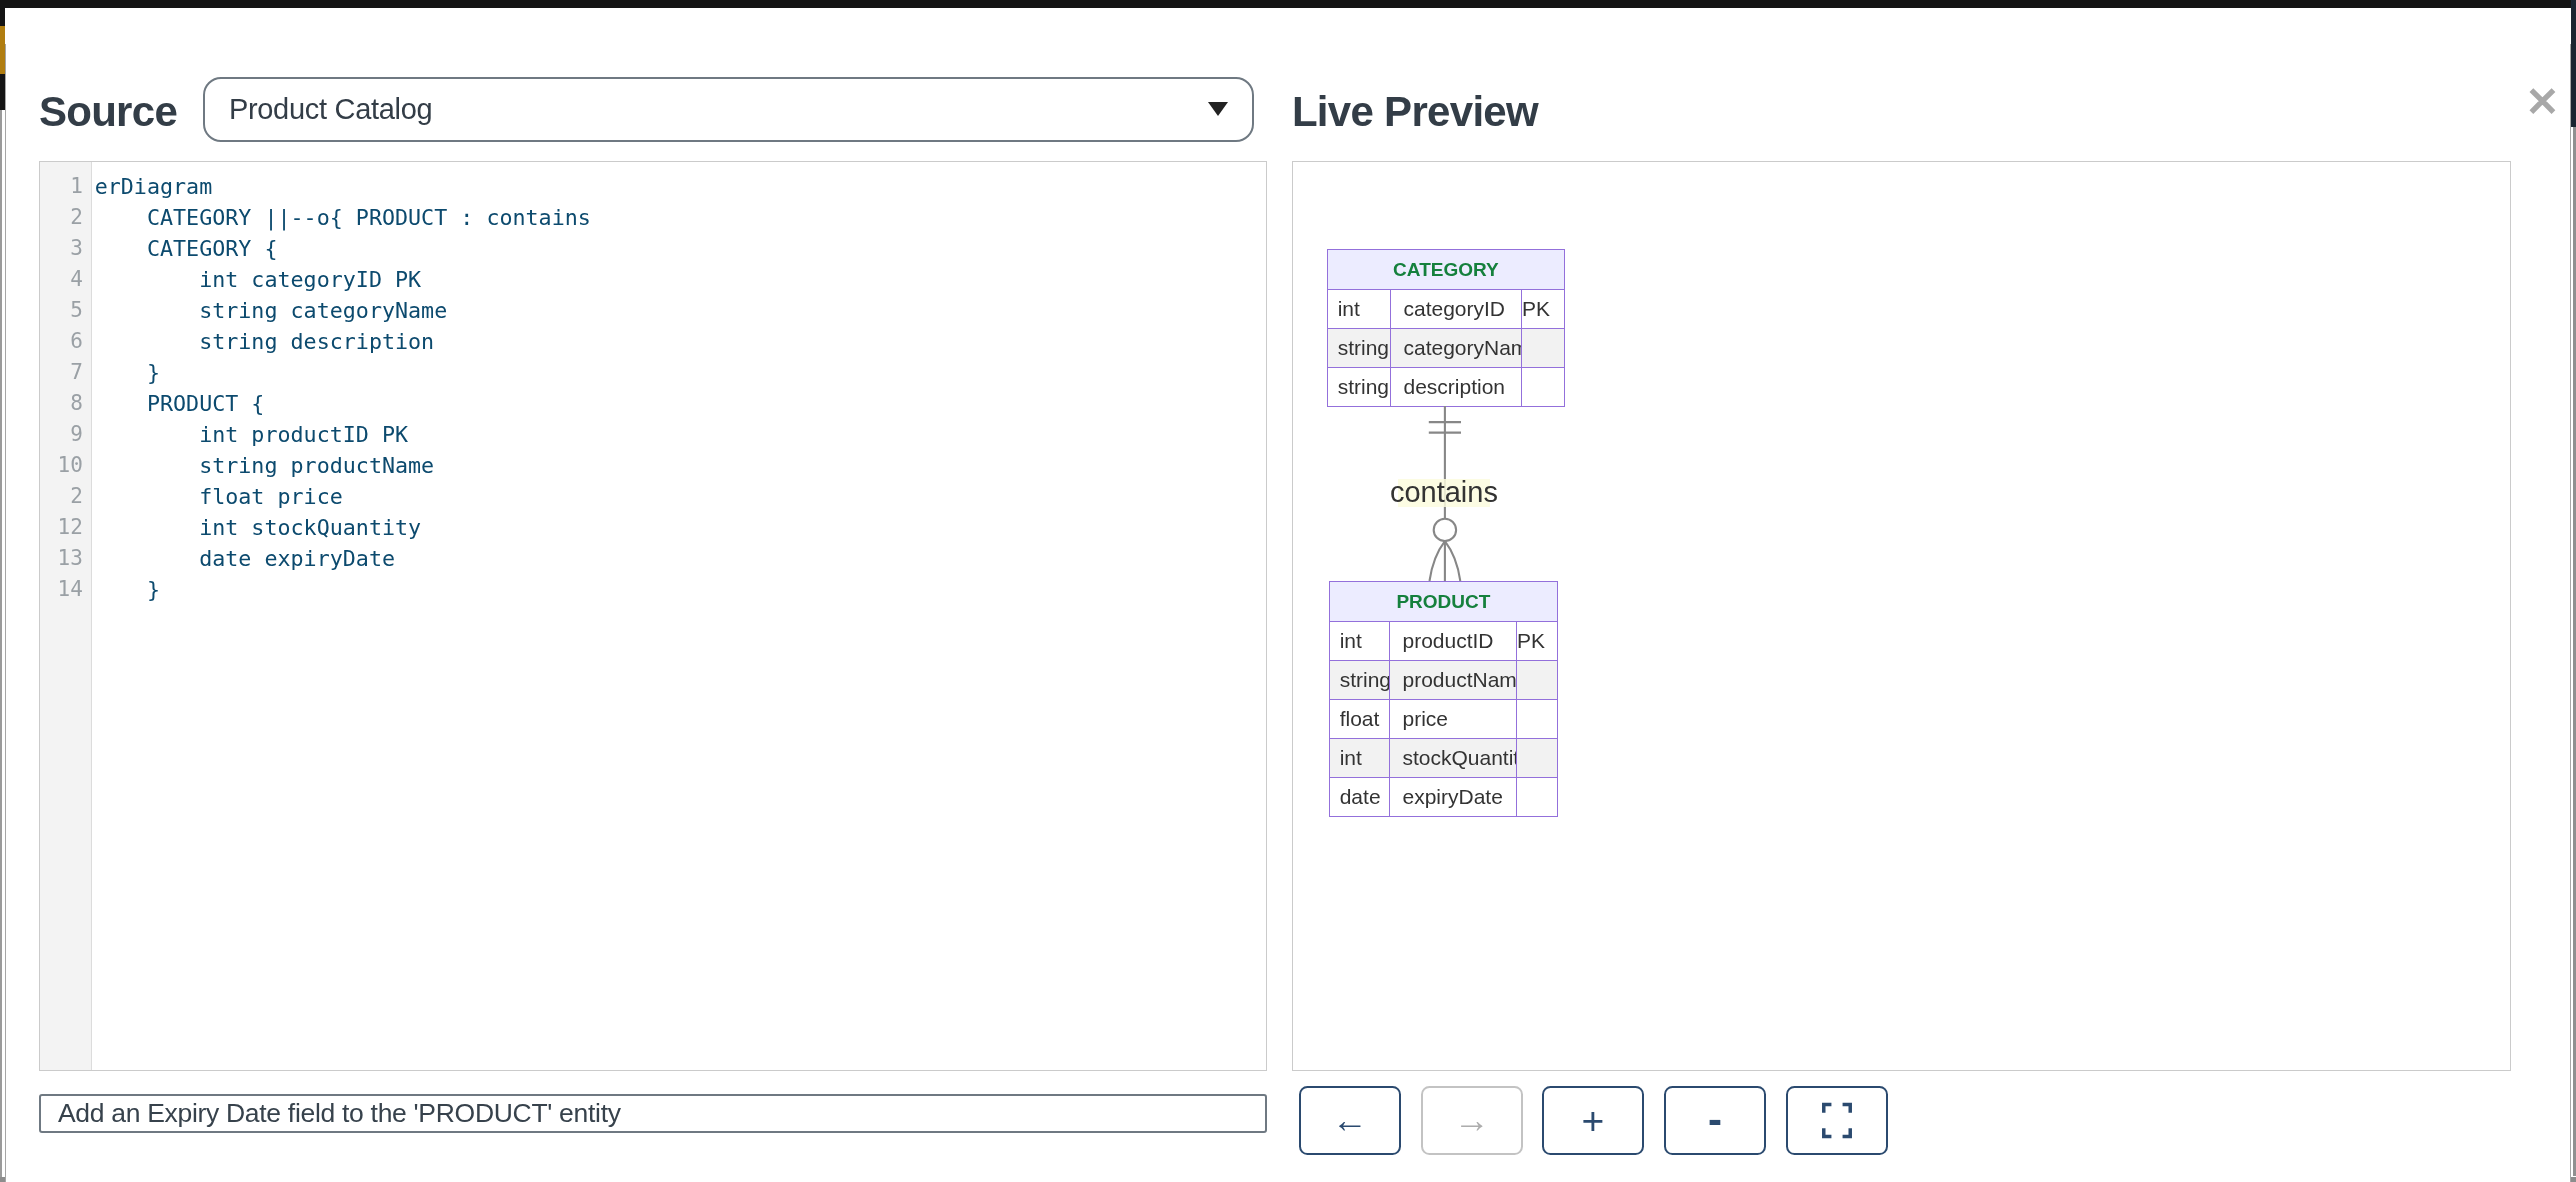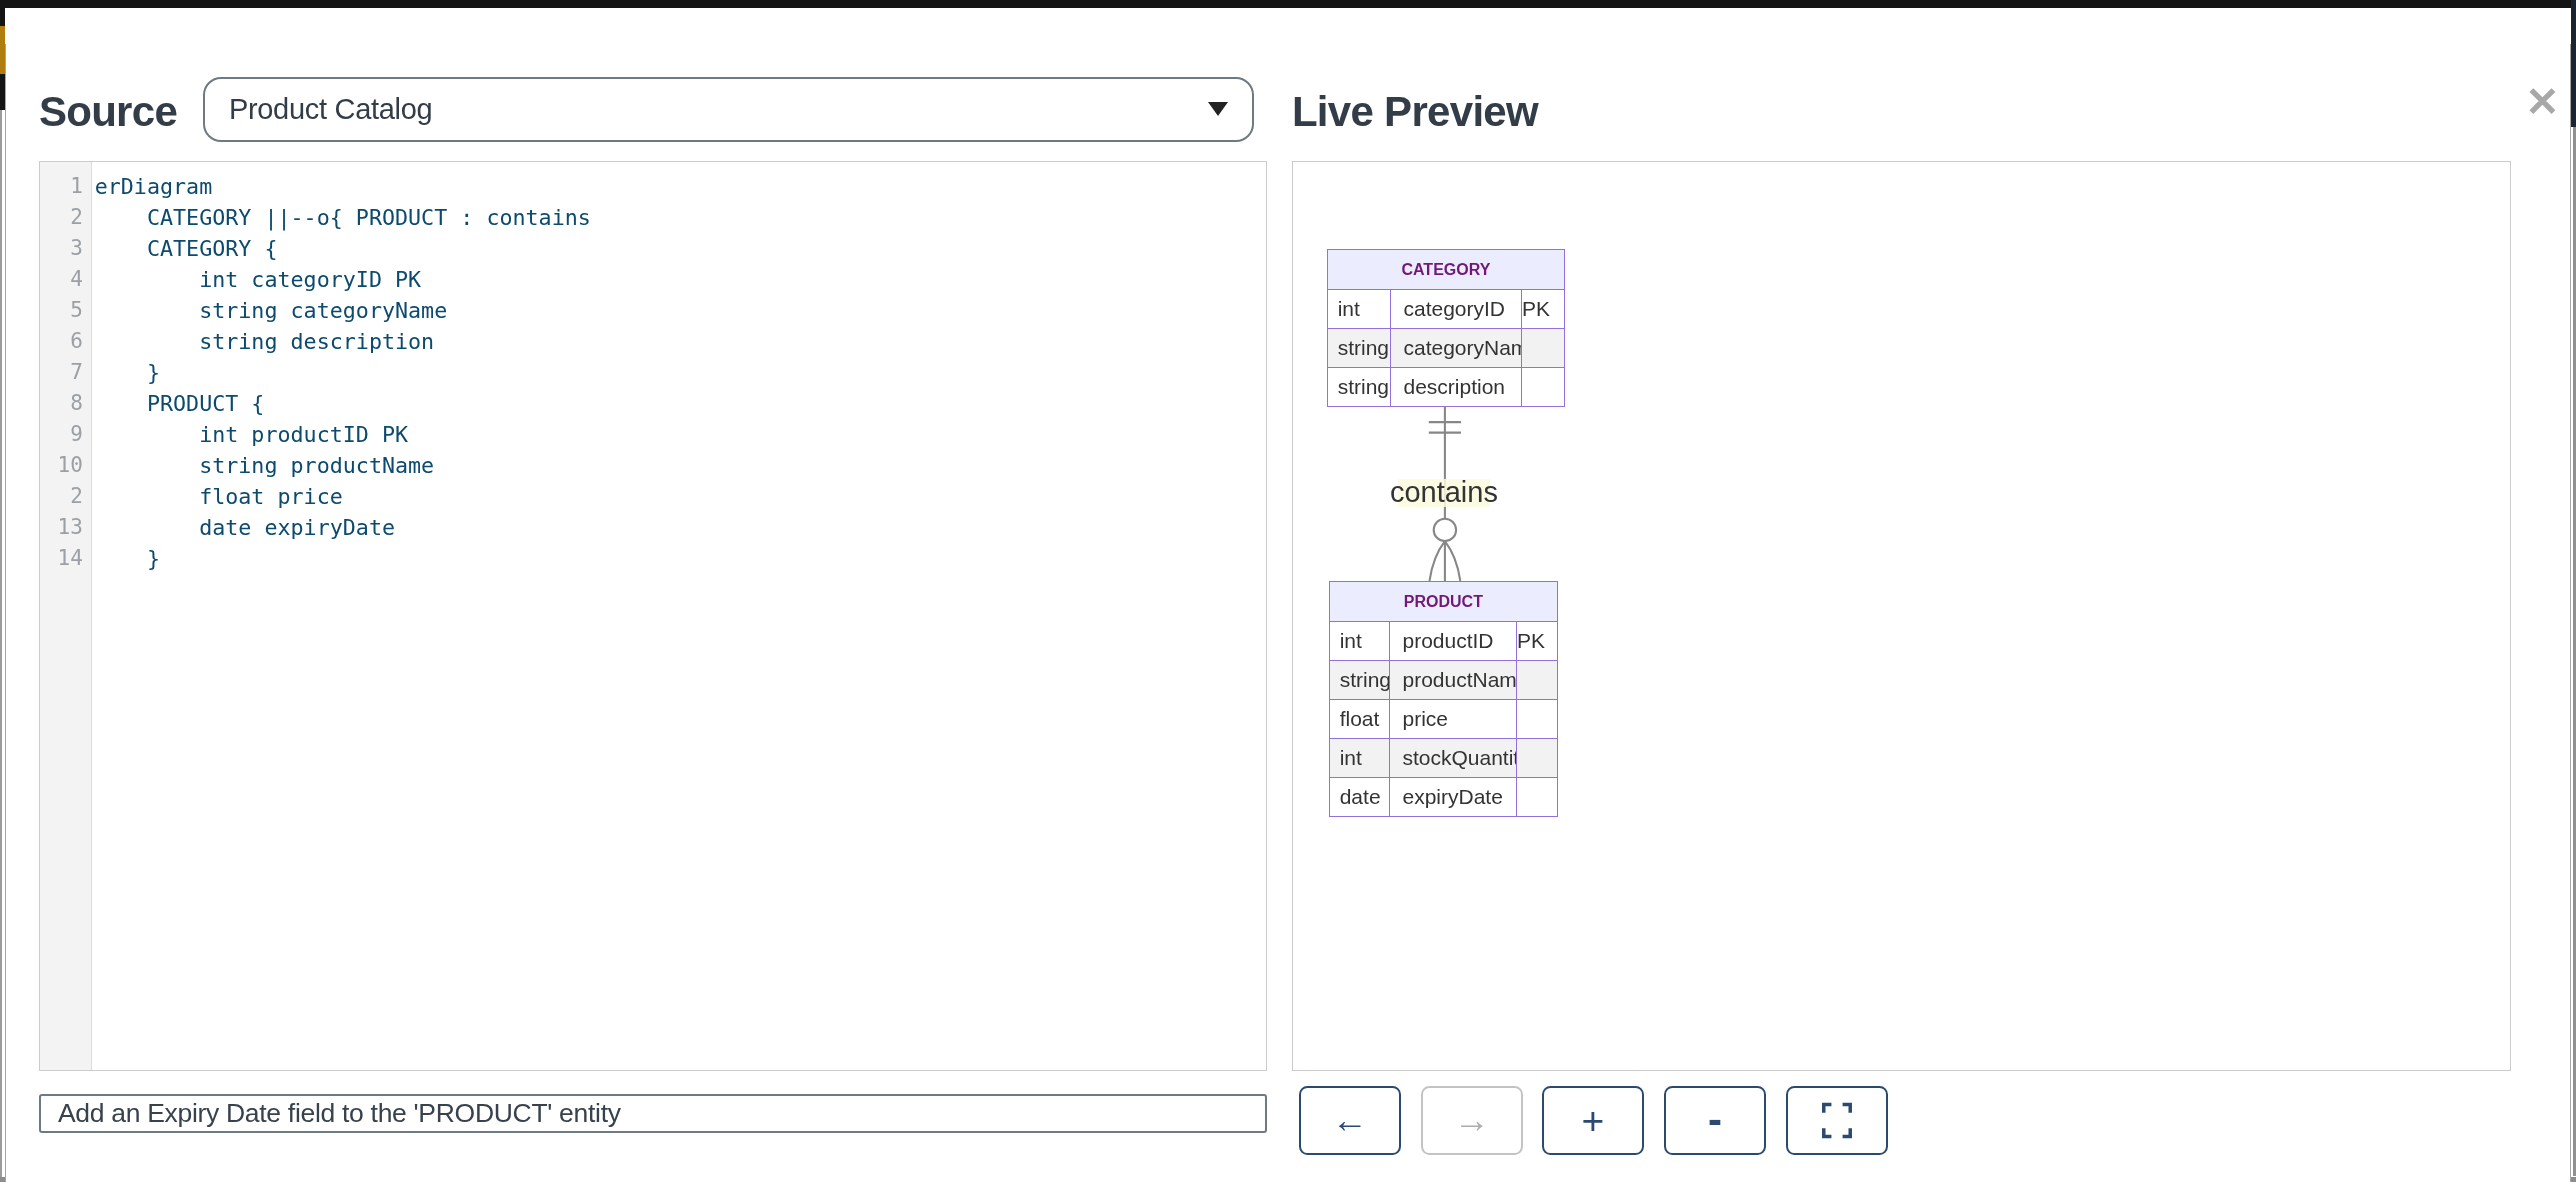--- a/index.html
+++ b/index.html
@@ -47,21 +47,21 @@
     font-family:"DejaVu Sans Mono","Liberation Mono",monospace;font-size:21px;line-height:31px;color:#9aa0a5;}
   .line-text{padding-left:2px;white-space:pre;
     font-family:"DejaVu Sans Mono","Liberation Mono",monospace;font-size:21.7px;line-height:31px;color:#0c4a6e;}
 
   
   .preview{position:absolute;left:1286px;top:117px;width:1219px;height:910px;box-sizing:border-box;
     border:1.4px solid #cbcbcb;background:#fff;}
 
   .entity{position:absolute;border:1.4px solid #9370DB;background:#fff;}
   .entity-header{background:#ECECFF;border-bottom:1.4px solid #9370DB;text-align:center;
-    font-size:16px;font-weight:600;color:#701a75;line-height:39px;}
+    font-size:19px;font-weight:600;color:#15803d;line-height:39px;}
   .attr-row{display:grid;border-bottom:1.4px solid #9370DB;}
   .attr-row:last-of-type{border-bottom:none;}
   .attr-row div{line-height:38px;font-size:21px;color:#333;border-right:1.4px solid #9370DB;overflow:hidden;}
   .attr-row div:last-child{border-right:none;text-align:left;}
   .attr-type{padding-left:9.8px;}
   .attr-name{padding-left:12.6px;}
   .attr-row:nth-of-type(even){background:#f2f2f2;}
   .entity-category{left:34px;top:87px;width:236px;}
   .entity-category .attr-row{grid-template-columns:63px 131px 40px;}
   .entity-product{left:36px;top:419px;width:227px;}
@@ -166,20 +166,24 @@
         <div class="code-line">
           <span class="line-no">10</span>
           <span class="line-text">        string productName</span>
         </div>
 
         <div class="code-line">
           <span class="line-no">2</span>
           <span class="line-text">        float price</span>
         </div>
 
+        <div class="code-line">
+          <span class="line-no">12</span>
+          <span class="line-text">        int stockQuantity</span>
+        </div>
 
         <div class="code-line">
           <span class="line-no">13</span>
           <span class="line-text">        date expiryDate</span>
         </div>
 
         <div class="code-line">
           <span class="line-no">14</span>
           <span class="line-text">    }</span>
         </div>

